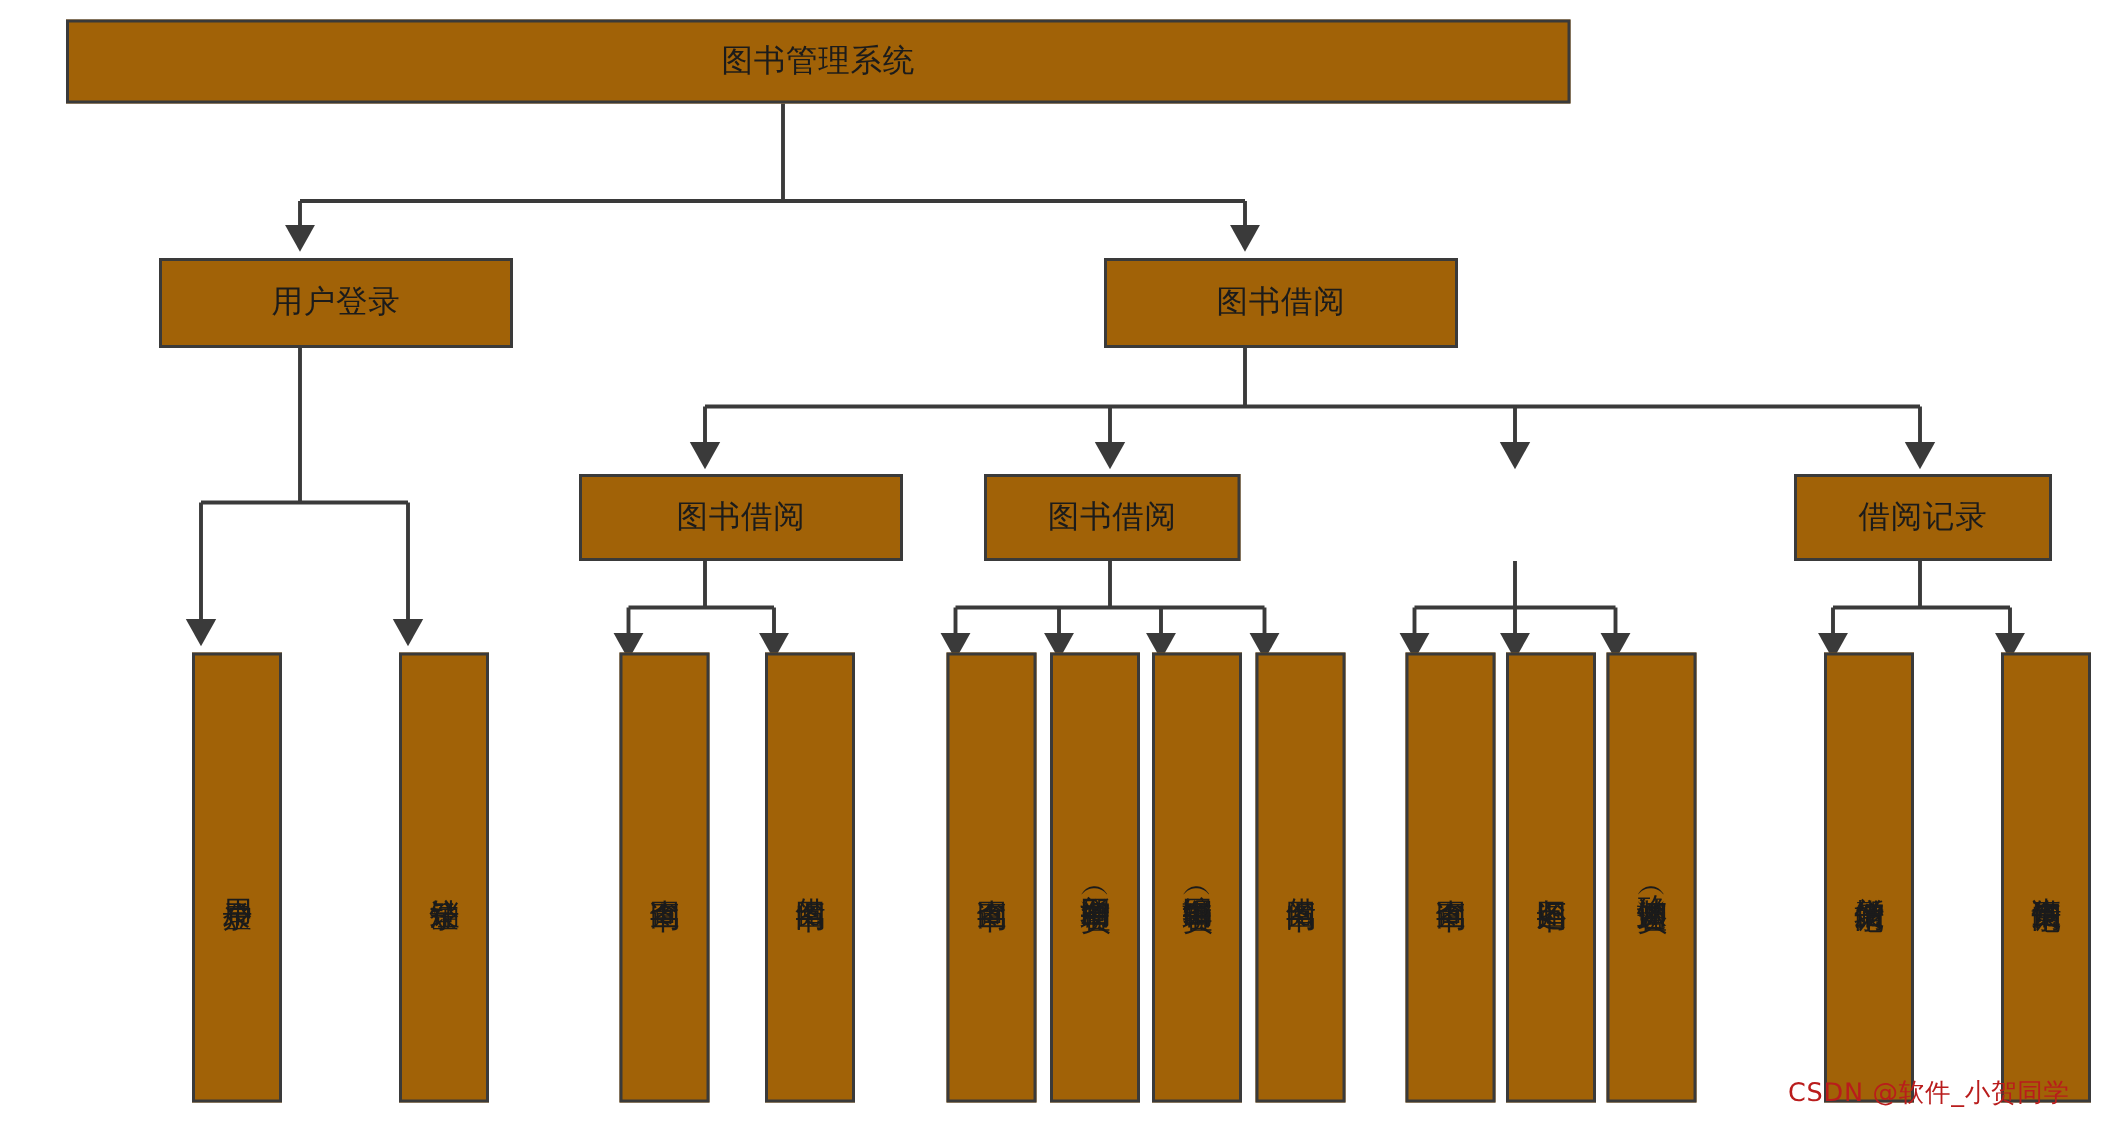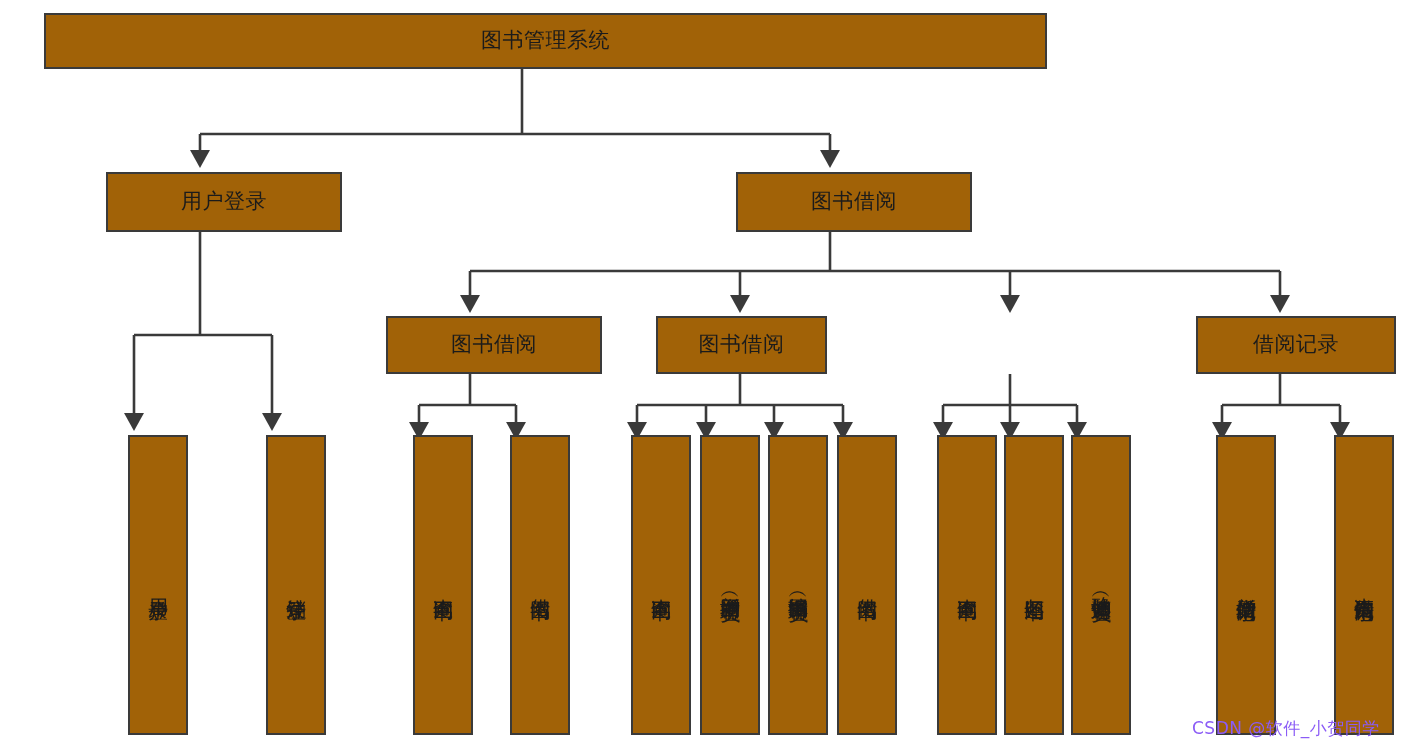--- a/index.html
+++ b/index.html
@@ -53,21 +53,21 @@
   }
   .node.vert .vtext {
     writing-mode: vertical-rl;
     text-orientation: upright;
     display: block;
     max-height: 100%;
   }
   .watermark {
     position: absolute;
     font-size: 17px;
-    color: #8b5cf6;
+    color: #b91c1c;
     letter-spacing: 0.5px;
     white-space: nowrap;
     user-select: none;
   }
 </style>
 </head>
 <body>
 
 <div id="diagram-root">
 
@@ -131,21 +131,21 @@
   <div class="node horiz" style="left:712px; top:172px; width:236px; height:60px;">
     <span>图书借阅</span>
   </div>
 
   <div class="node horiz" style="left:362px; top:316px; width:216px; height:58px;">
     <span>图书借阅</span>
   </div>
   <div class="node horiz" style="left:632px; top:316px; width:171px; height:58px;">
     <span>图书借阅</span>
   </div>
-  <div class="node horiz" style="left:1172px; top:316px; width:200px; height:58px;">
+  <div class="node horiz" style="left:1172px; top:316px; width:172px; height:58px;">
     <span>借阅记录</span>
   </div>
 
   <div class="node vert" style="left:104px; top:435px; width:60px; height:300px;">
     <span class="vtext">用户登录</span>
   </div>
   <div class="node vert" style="left:242px; top:435px; width:60px; height:300px;">
     <span class="vtext">注销登录</span>
   </div>
 

